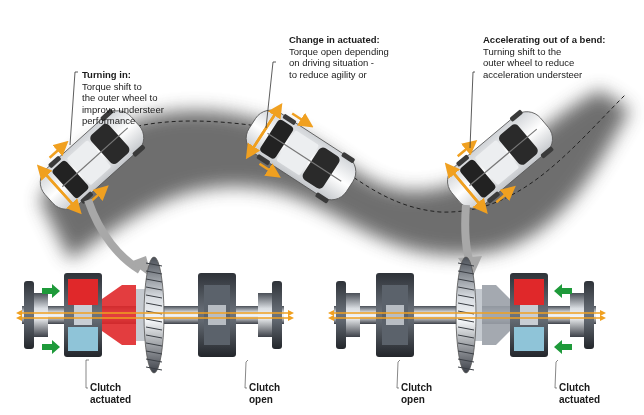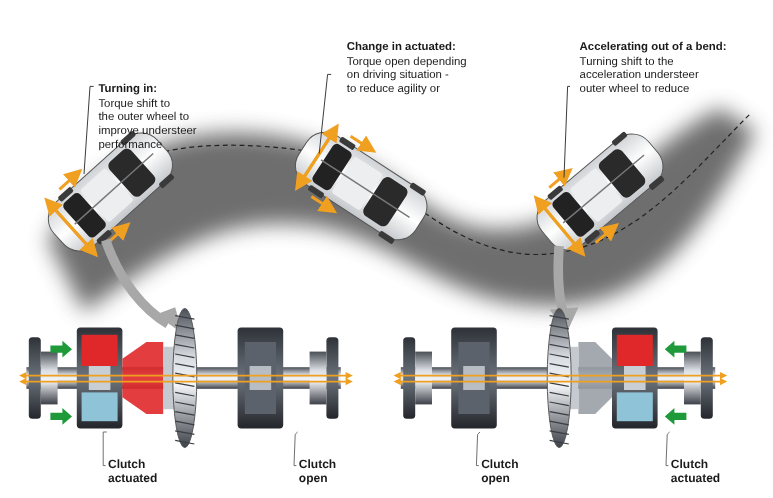--- a/index.html
+++ b/index.html
@@ -206,22 +206,22 @@
   </div>
   <div class="callout" style="left:289px; top:34px;">
     <span class="ttl">Change in actuated:</span>
     <span class="body">Torque open depending</span>
     <span class="body">on driving situation -</span>
     <span class="body">to reduce agility or</span>
   </div>
   <div class="callout" style="left:483px; top:34px;">
     <span class="ttl">Accelerating out of a bend:</span>
     <span class="body">Turning shift to the</span>
+    <span class="body">outer wheel to reduce</span>
     <span class="body">acceleration understeer</span>
-    <span class="body">outer wheel to reduce</span>
   </div>
 
   <div class="clabel" style="left:90px; top:382px;">
     <span>Clutch</span>
     <span>actuated</span>
   </div>
   <div class="clabel" style="left:249px; top:382px;">
     <span>Clutch</span>
     <span>open</span>
   </div>

